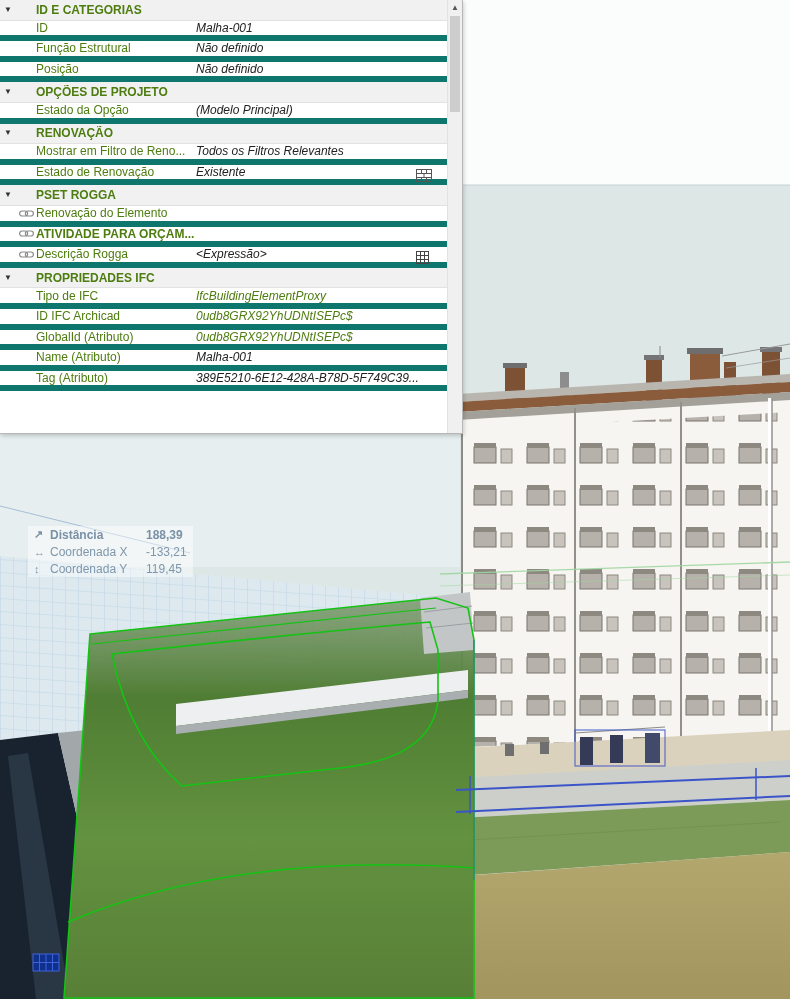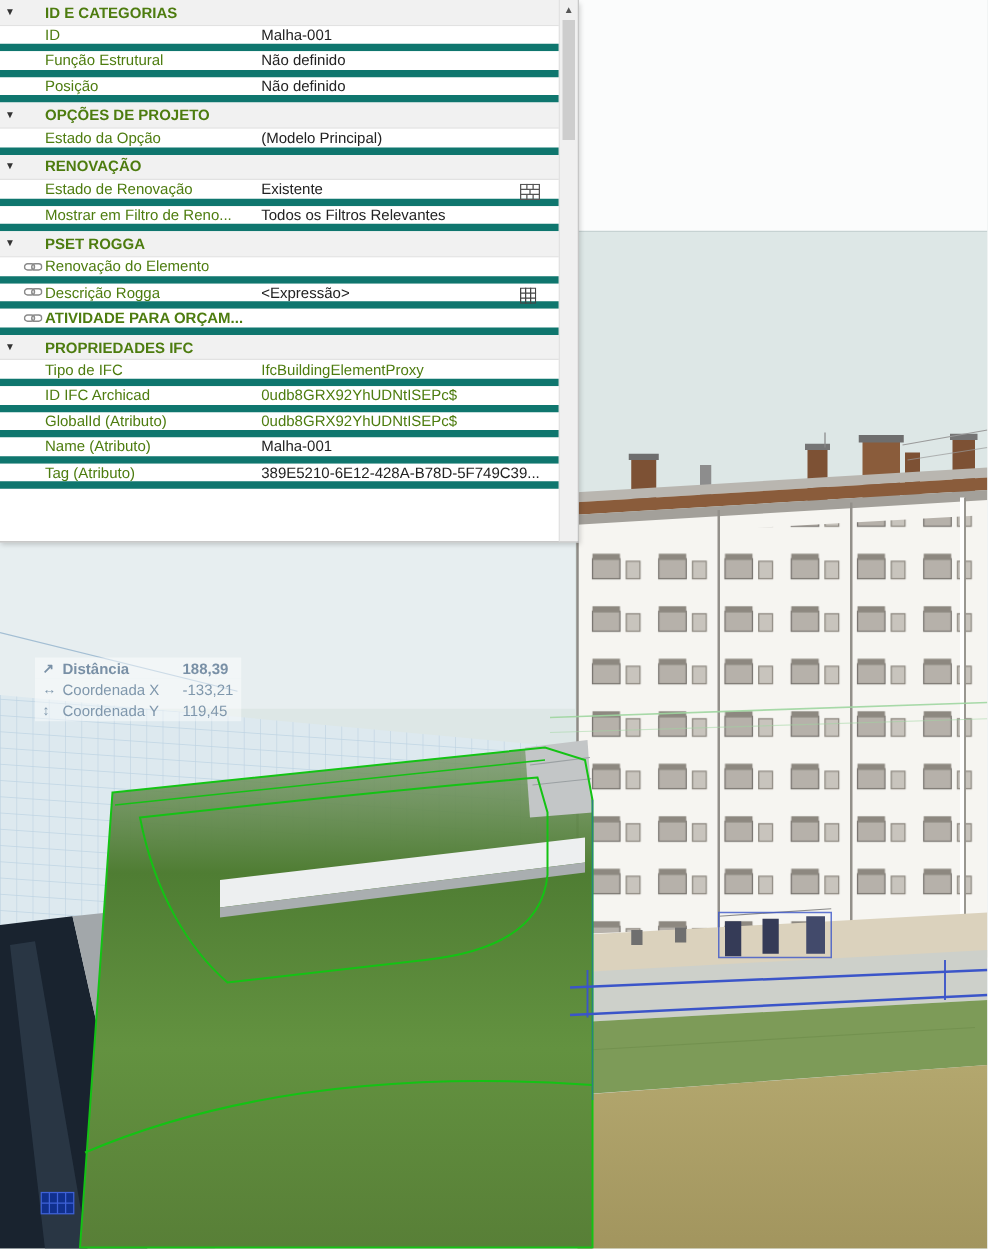--- a/index.html
+++ b/index.html
@@ -20,21 +20,21 @@
                box-shadow:1px 2px 4px rgba(0,0,0,.18);z-index:5;}
   .panel-body{position:absolute;left:0;top:0;right:14px;bottom:0;overflow:hidden;}
   .row{position:relative;height:20.6px;display:flex;align-items:center;
        border-bottom:6px solid #0f766e;box-sizing:border-box;background:#fff;}
   .row.header{background:#f1f1f1;border-bottom:1px solid #e2e2e2;}
   .row.header .label{font-weight:700;}
   .expander{flex:0 0 16px;width:16px;text-align:center;font-size:8px;color:#333;line-height:1;}
   .iconcol{flex:0 0 20px;width:20px;display:flex;justify-content:center;align-items:center;}
   .label{font-size:12px;color:#4d7c0f;white-space:nowrap;overflow:hidden;}
   .label.bold{font-weight:700;}
-  .value{position:absolute;left:209px;font-size:12px;color:#222;white-space:nowrap;}
+  .value{position:absolute;left:196px;font-size:12px;color:#222;white-space:nowrap;font-style:italic;}
   .row.gray .label,.row.gray .value{color:#4d7c0f;}
   .righticon{position:absolute;left:416px;top:3px;}
   
   .scrollbar{position:absolute;right:0;top:0;bottom:0;width:14px;background:#f0f0f0;
              border-left:1px solid #e2e2e2;}
   .sb-up{height:15px;display:flex;align-items:center;justify-content:center;
          font-size:8px;color:#555;cursor:default;}
   .sb-thumb{position:absolute;top:16px;left:2px;width:10px;height:96px;background:#cdcdcd;}
 </style>
 </head>
@@ -212,64 +212,77 @@
 
       <div class="row header">
         <span class="expander">▼</span>
         <span class="iconcol"></span>
         <span class="label">RENOVAÇÃO</span>
       </div>
 
       <div class="row">
         <span class="expander"></span>
         <span class="iconcol"></span>
+        <span class="label">Mostrar em Filtro de Reno...</span>
+        <span class="value">Todos os Filtros Relevantes</span>
+      </div>
+
+      <div class="row">
+        <span class="expander"></span>
+        <span class="iconcol"></span>
         <span class="label">Estado de Renovação</span>
         <span class="value">Existente</span>
         <span class="righticon">
           <svg width="16" height="13" viewBox="0 0 16 13">
               <g fill="none" stroke="#555555" stroke-width="1">
             <rect x="0.5" y="0.5" width="15" height="12"></rect>
             <line x1="0" y1="4.5" x2="16" y2="4.5"></line>
                 <line x1="0" y1="8.5" x2="16" y2="8.5"></line>
             <line x1="5.5" y1="0" x2="5.5" y2="4.5"></line>
                 <line x1="10.5" y1="0" x2="10.5" y2="4.5"></line>
             <line x1="8" y1="4.5" x2="8" y2="8.5"></line>
             <line x1="5.5" y1="8.5" x2="5.5" y2="13"></line>
                 <line x1="10.5" y1="8.5" x2="10.5" y2="13"></line>
           </g>
             </svg>
         </span>
       </div>
 
-      <div class="row">
-        <span class="expander"></span>
-        <span class="iconcol"></span>
-        <span class="label">Mostrar em Filtro de Reno...</span>
-        <span class="value">Todos os Filtros Relevantes</span>
-      </div>
-
       <div class="row header">
         <span class="expander">▼</span>
         <span class="iconcol"></span>
         <span class="label">PSET ROGGA</span>
       </div>
 
 
       <div class="row">
         <span class="expander"></span>
         <span class="iconcol">
           <svg width="15" height="9" viewBox="0 0 15 9">
               <g fill="none" stroke="#8a8a8a" stroke-width="1.2">
             <rect x="0.6" y="2" width="8" height="5" rx="2.5"></rect>
                 <rect x="6.4" y="2" width="8" height="5" rx="2.5"></rect>
           </g>
             </svg>
         </span>
         <span class="label">Renovação do Elemento</span>
         <span class="value"></span>
+      </div>
+
+      <div class="row">
+        <span class="expander"></span>
+        <span class="iconcol">
+          <svg width="15" height="9" viewBox="0 0 15 9">
+              <g fill="none" stroke="#8a8a8a" stroke-width="1.2">
+            <rect x="0.6" y="2" width="8" height="5" rx="2.5"></rect>
+                <rect x="6.4" y="2" width="8" height="5" rx="2.5"></rect>
+          </g>
+            </svg>
+        </span>
+        <span class="label bold">ATIVIDADE PARA ORÇAM...</span>
       </div>
 
       <div class="row">
         <span class="expander"></span>
         <span class="iconcol">
           <svg width="15" height="9" viewBox="0 0 15 9">
               <g fill="none" stroke="#8a8a8a" stroke-width="1.2">
             <rect x="0.6" y="2" width="8" height="5" rx="2.5"></rect>
                 <rect x="6.4" y="2" width="8" height="5" rx="2.5"></rect>
           </g>
@@ -283,33 +296,20 @@
             <rect x="0.5" y="0.5" width="12" height="12"></rect>
             <line x1="0" y1="4.5" x2="13" y2="4.5"></line>
                 <line x1="0" y1="8.5" x2="13" y2="8.5"></line>
             <line x1="4.5" y1="0" x2="4.5" y2="13"></line>
                 <line x1="8.5" y1="0" x2="8.5" y2="13"></line>
           </g>
             </svg>
         </span>
       </div>
 
-      <div class="row">
-        <span class="expander"></span>
-        <span class="iconcol">
-          <svg width="15" height="9" viewBox="0 0 15 9">
-              <g fill="none" stroke="#8a8a8a" stroke-width="1.2">
-            <rect x="0.6" y="2" width="8" height="5" rx="2.5"></rect>
-                <rect x="6.4" y="2" width="8" height="5" rx="2.5"></rect>
-          </g>
-            </svg>
-        </span>
-        <span class="label bold">ATIVIDADE PARA ORÇAM...</span>
-      </div>
-
       <div class="row header">
         <span class="expander">▼</span>
         <span class="iconcol"></span>
         <span class="label">PROPRIEDADES IFC</span>
       </div>
 
       <div class="row gray">
         <span class="expander"></span>
         <span class="iconcol"></span>
         <span class="label">Tipo de IFC</span>

